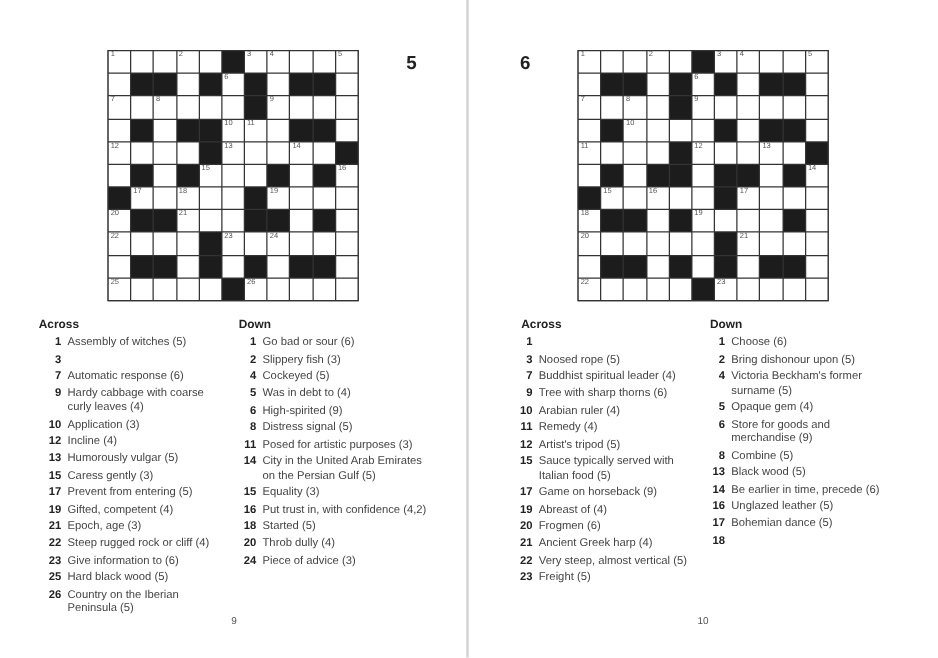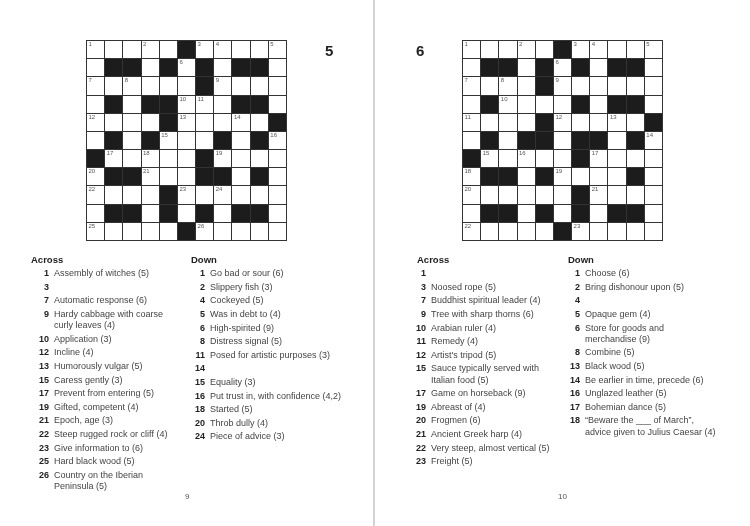--- a/index.html
+++ b/index.html
@@ -298,20 +298,21 @@
         <div class="clue">
           <span class="cn">8</span>
           <span class="ct">Distress signal (5)</span>
         </div>
         <div class="clue">
           <span class="cn">11</span>
           <span class="ct">Posed for artistic purposes (3)</span>
         </div>
         <div class="clue">
           <span class="cn">14</span>
+          <span class="ct">City in the United Arab Emirates on the Persian Gulf (5)</span>
         </div>
         <div class="clue">
           <span class="cn">15</span>
           <span class="ct">Equality (3)</span>
         </div>
         <div class="clue">
           <span class="cn">16</span>
           <span class="ct">Put trust in, with confidence (4,2)</span>
         </div>
         <div class="clue">
@@ -572,20 +573,21 @@
         <div class="clue">
           <span class="cn">1</span>
           <span class="ct">Choose (6)</span>
         </div>
         <div class="clue">
           <span class="cn">2</span>
           <span class="ct">Bring dishonour upon (5)</span>
         </div>
         <div class="clue">
           <span class="cn">4</span>
+          <span class="ct">Victoria Beckham's former surname (5)</span>
         </div>
         <div class="clue">
           <span class="cn">5</span>
           <span class="ct">Opaque gem (4)</span>
         </div>
         <div class="clue">
           <span class="cn">6</span>
           <span class="ct">Store for goods and merchandise (9)</span>
         </div>
         <div class="clue">
@@ -603,19 +605,18 @@
         <div class="clue">
           <span class="cn">16</span>
           <span class="ct">Unglazed leather (5)</span>
         </div>
         <div class="clue">
           <span class="cn">17</span>
           <span class="ct">Bohemian dance (5)</span>
         </div>
         <div class="clue">
           <span class="cn">18</span>
-          <span class="ct">“Beware the ___ of March”, advice given to Julius Caesar (4)</span>
         </div>
       </div>
   </div>
 
   <div class="page-num" style="left:183px;">10</div>
 </div>
 
 </body></html>

